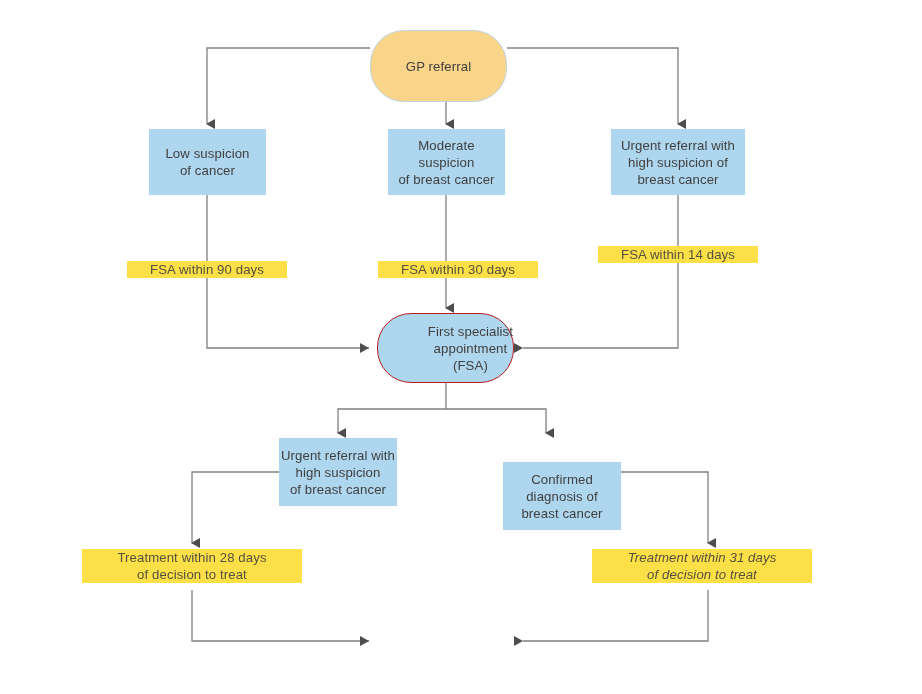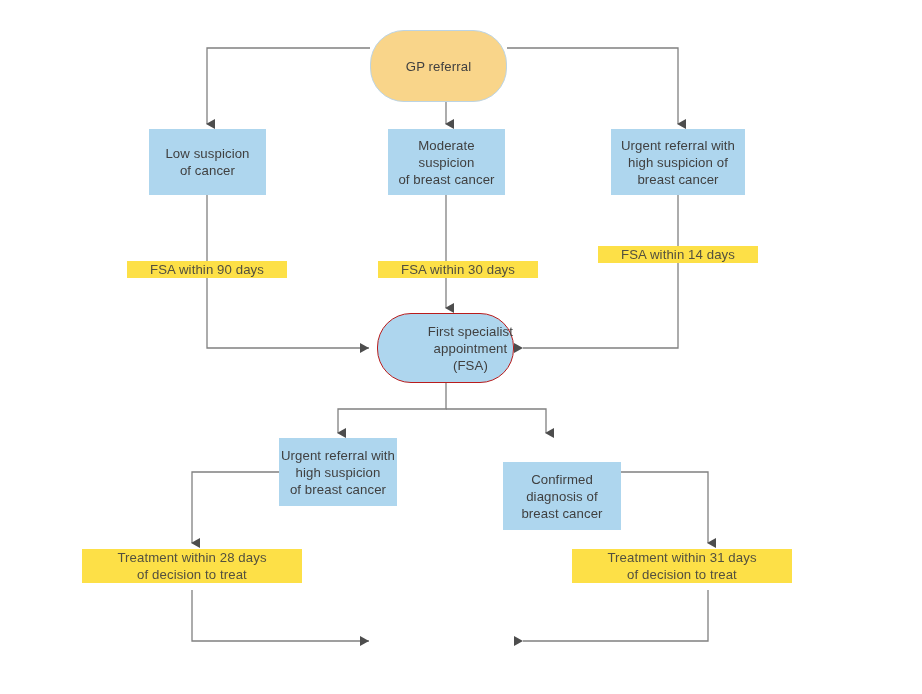--- a/index.html
+++ b/index.html
@@ -156,18 +156,18 @@
 
   <div class="edge-label" style="left:598px; top:246px; width:160px;">
     <span class="node-text">FSA within 14 days</span>
   </div>
 
   <div class="edge-label" style="left:82px; top:549px; width:220px;">
     <span class="node-text">Treatment within 28 days
 of decision to treat</span>
   </div>
 
-  <div class="edge-label" style="left:572px; top:549px; width:220px;">
+  <div class="edge-label" style="left:592px; top:549px; width:220px;font-style:italic;">
     <span class="node-text">Treatment within 31 days
 of decision to treat</span>
   </div>
 
 </div>
 
 </body></html>

